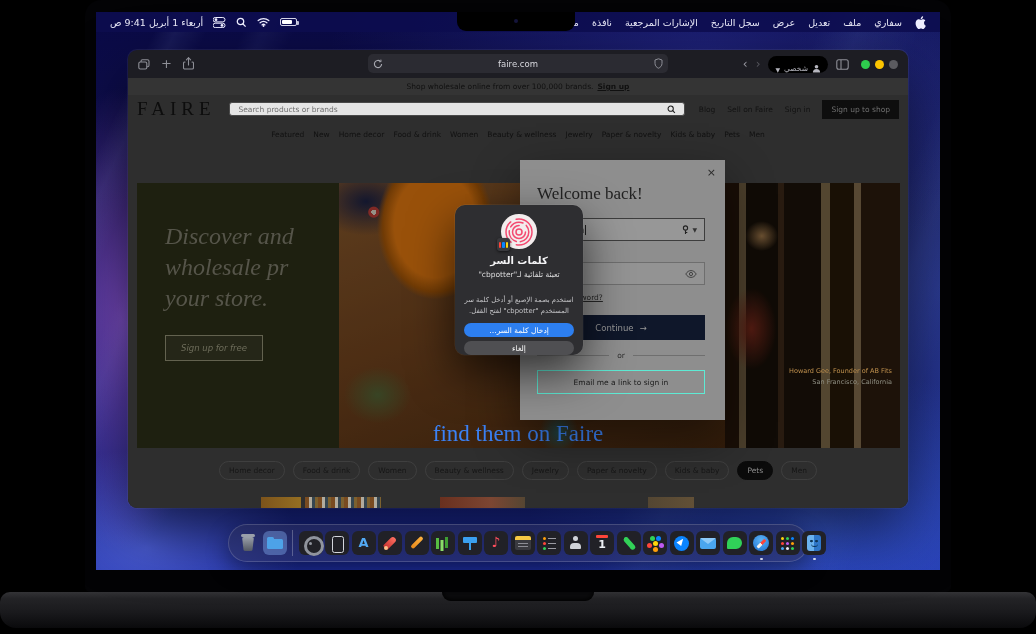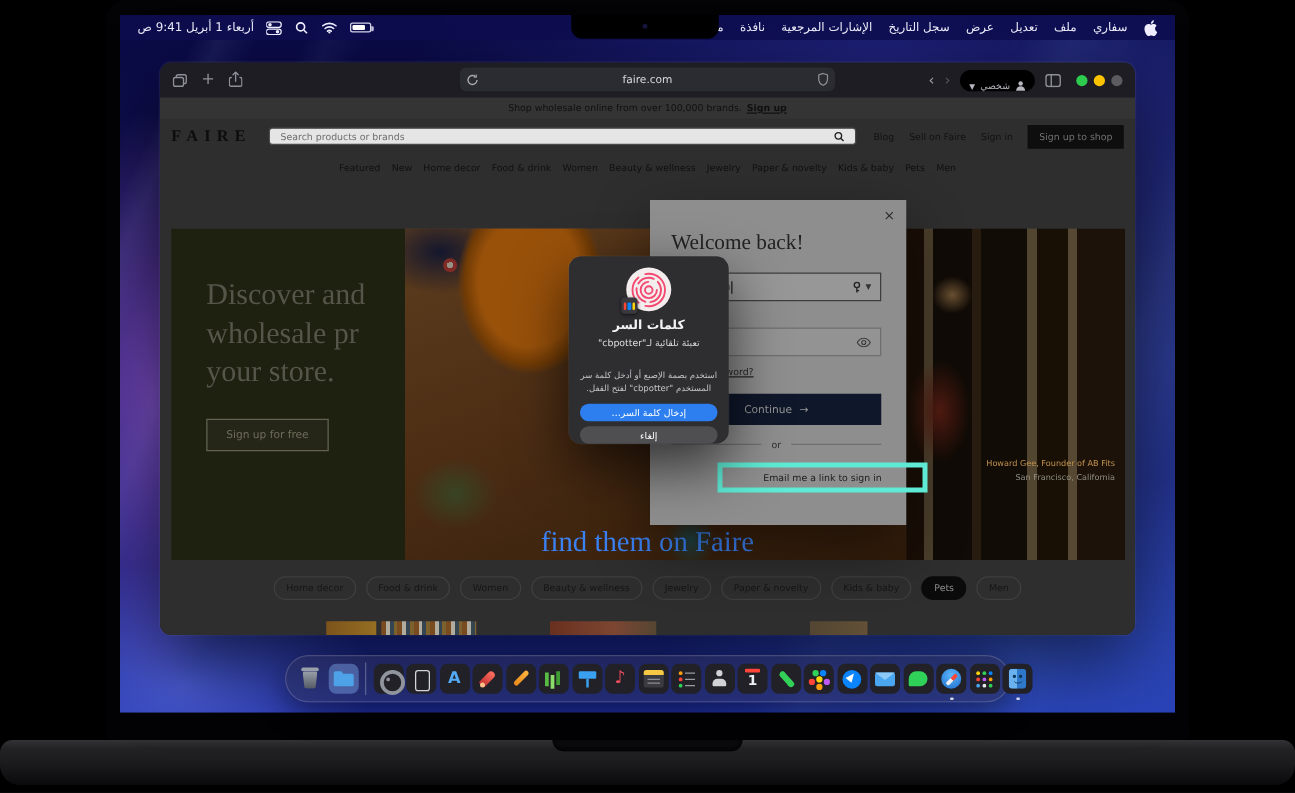--- a/index.html
+++ b/index.html
@@ -62,31 +62,31 @@
   .lights{display:flex;gap:5px;margin-left:4px;}
   .light{width:9px;height:9px;border-radius:50%;}
 
   
   .page{position:absolute;left:0;right:0;top:28px;bottom:0;background:#2e2e2e;border-radius:0 0 9px 9px;
         overflow:hidden;}
   .banner{height:17px;background:#343434;display:flex;align-items:center;justify-content:center;gap:4px;
         font-size:7.5px;color:#101010;}
   .banner .blink{text-decoration:underline;font-weight:bold;}
   .siteheader{height:28px;display:flex;align-items:center;padding:0 9px;}
-  .logo{font-family:"Liberation Serif",serif;font-size:13px;letter-spacing:5px;color:#0d0d0d;font-weight:bold;}
+  .logo{font-family:"Liberation Serif",serif;font-size:19px;letter-spacing:5px;color:#0d0d0d;font-weight:normal;}
   .searchpill{flex:1;height:14px;margin:0 14px;border:1px solid #4a4a4a;border-radius:3px;background:#e5e5e5;
         display:flex;align-items:center;padding:0 8px;font-size:7.5px;color:#6f6f6f;}
   .searchpill .mag{margin-left:auto;color:#1f1f1f;}
   .hlinks{display:flex;gap:12px;font-size:7.5px;color:#121212;margin-right:12px;}
   .hcta{background:#0e0e0e;color:#707070;font-size:7.5px;padding:5px 9px;white-space:nowrap;}
   .catnav{height:23px;display:flex;align-items:center;justify-content:center;gap:9px;font-size:7.5px;color:#111;}
 
   
   .hero{position:absolute;left:9px;right:8px;top:105px;height:265px;display:flex;}
-  .hero-panel{width:187px;background:#1e2010;padding:38px 0 0 28px;overflow:hidden;position:relative;}
+  .hero-panel{width:202px;background:#1e2010;padding:38px 0 0 28px;overflow:hidden;position:relative;font-style:italic;}
   .hero-line{font-family:"Liberation Serif",serif;font-size:24px;line-height:31px;color:#56554a;white-space:nowrap;}
   .hero-cta{display:inline-block;margin-top:21px;border:1px solid #63624f;background:#252618;color:#6e6d5b;
         font-size:8.5px;padding:7px 15px;}
   .hero-photo{flex:1;position:relative;background:
       radial-gradient(circle 7px at 9% 11%, #cfcabc 0 2.5px, #b23a34 2.5px 5px, transparent 6px),
       radial-gradient(ellipse 75px 95px at 25% 16%, #d4710f 0 55%, #9c5208 70%, transparent 78%),
       radial-gradient(ellipse 70px 45px at 7% 7%, #1b2040, transparent 75%),
       radial-gradient(ellipse 45px 38px at 10% 80%, #4e5f33, transparent 75%),
       radial-gradient(ellipse 95px 65px at 79% 50%, #b5906b, transparent 72%),
       radial-gradient(ellipse 26px 30px at 57% 94%, #2c5f60, transparent 75%),
@@ -126,22 +126,22 @@
   .sm-val{font-size:8.5px;color:#1e1e1e;}
   .caret{display:inline-block;width:1px;height:10px;background:#1e1e1e;margin-left:1px;vertical-align:middle;}
   .sm-field .endic{margin-left:auto;display:flex;align-items:center;gap:2px;color:#222;}
   .keychev{font-size:6px;color:#333;}
   .sm-forgot{position:absolute;top:133px;left:17px;font-size:7.5px;color:#262626;text-decoration:underline;}
   .sm-continue{position:absolute;top:155px;left:17px;width:168px;height:25px;background:#0f172a;color:#979797;
       font-size:8.5px;display:flex;align-items:center;justify-content:center;gap:6px;}
   .sm-or{position:absolute;top:191px;left:17px;width:168px;display:flex;align-items:center;gap:8px;
       font-size:7.5px;color:#2e2e2e;}
   .sm-or::before,.sm-or::after{content:"";flex:1;height:1px;background:#6f6f6f;}
-  .sm-magic{position:absolute;top:210px;left:17px;width:168px;height:24px;border:4px solid #5eead4;
-      color:#1c1c1c;font-size:7.5px;display:flex;align-items:center;justify-content:center;background:transparent;margin-left:37px;}
+  .sm-magic{position:absolute;top:210px;left:17px;width:168px;height:24px;border:1px solid #5eead4;
+      color:#1c1c1c;font-size:7.5px;display:flex;align-items:center;justify-content:center;background:transparent;}
 
   
   .touchid{position:absolute;left:327px;top:155px;width:128px;height:150px;z-index:10;background:#2e2e31;
       border-radius:10px;box-shadow:0 18px 45px rgba(0,0,0,.65), 0 0 0 .5px rgba(255,255,255,.12);
       display:flex;flex-direction:column;align-items:center;padding-top:9px;direction:rtl;text-align:center;}
   .fpwrap{position:relative;width:36px;height:36px;}
   .fpcircle{position:absolute;inset:0;border-radius:50%;background:#f3eded;}
   .fpwrap svg{position:absolute;inset:0;}
   .pwbadge{position:absolute;left:-4px;bottom:-2px;width:13px;height:13px;border-radius:3px;background:#3a3a3e;
       box-shadow:0 1px 3px rgba(0,0,0,.6);display:flex;align-items:center;justify-content:center;gap:1px;}

